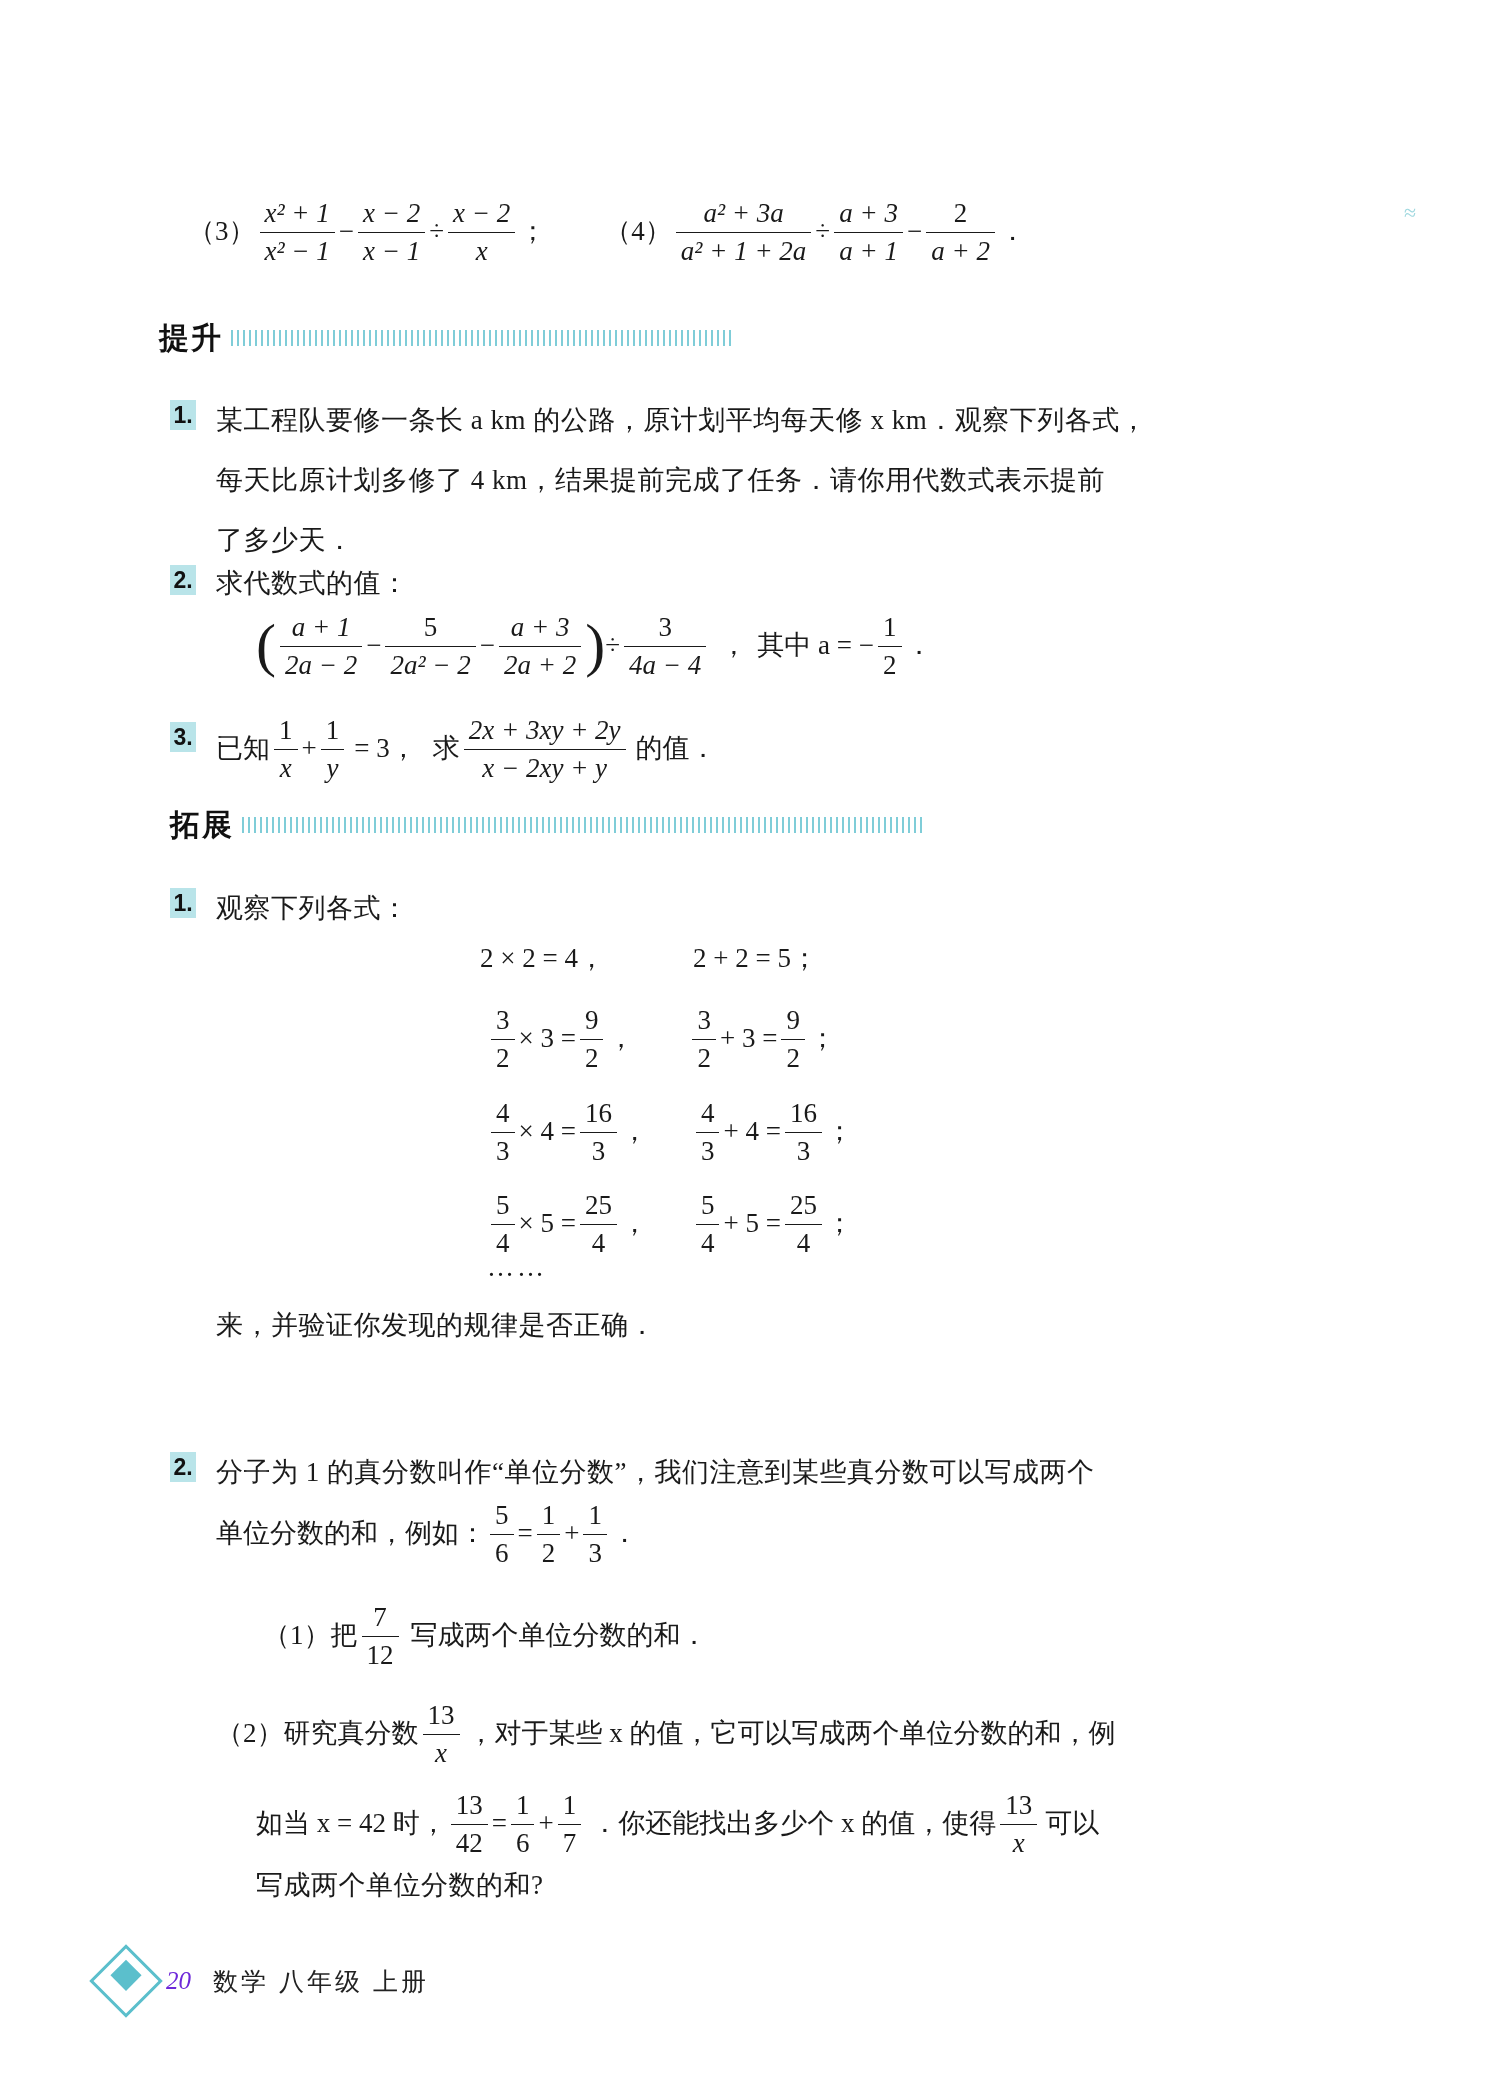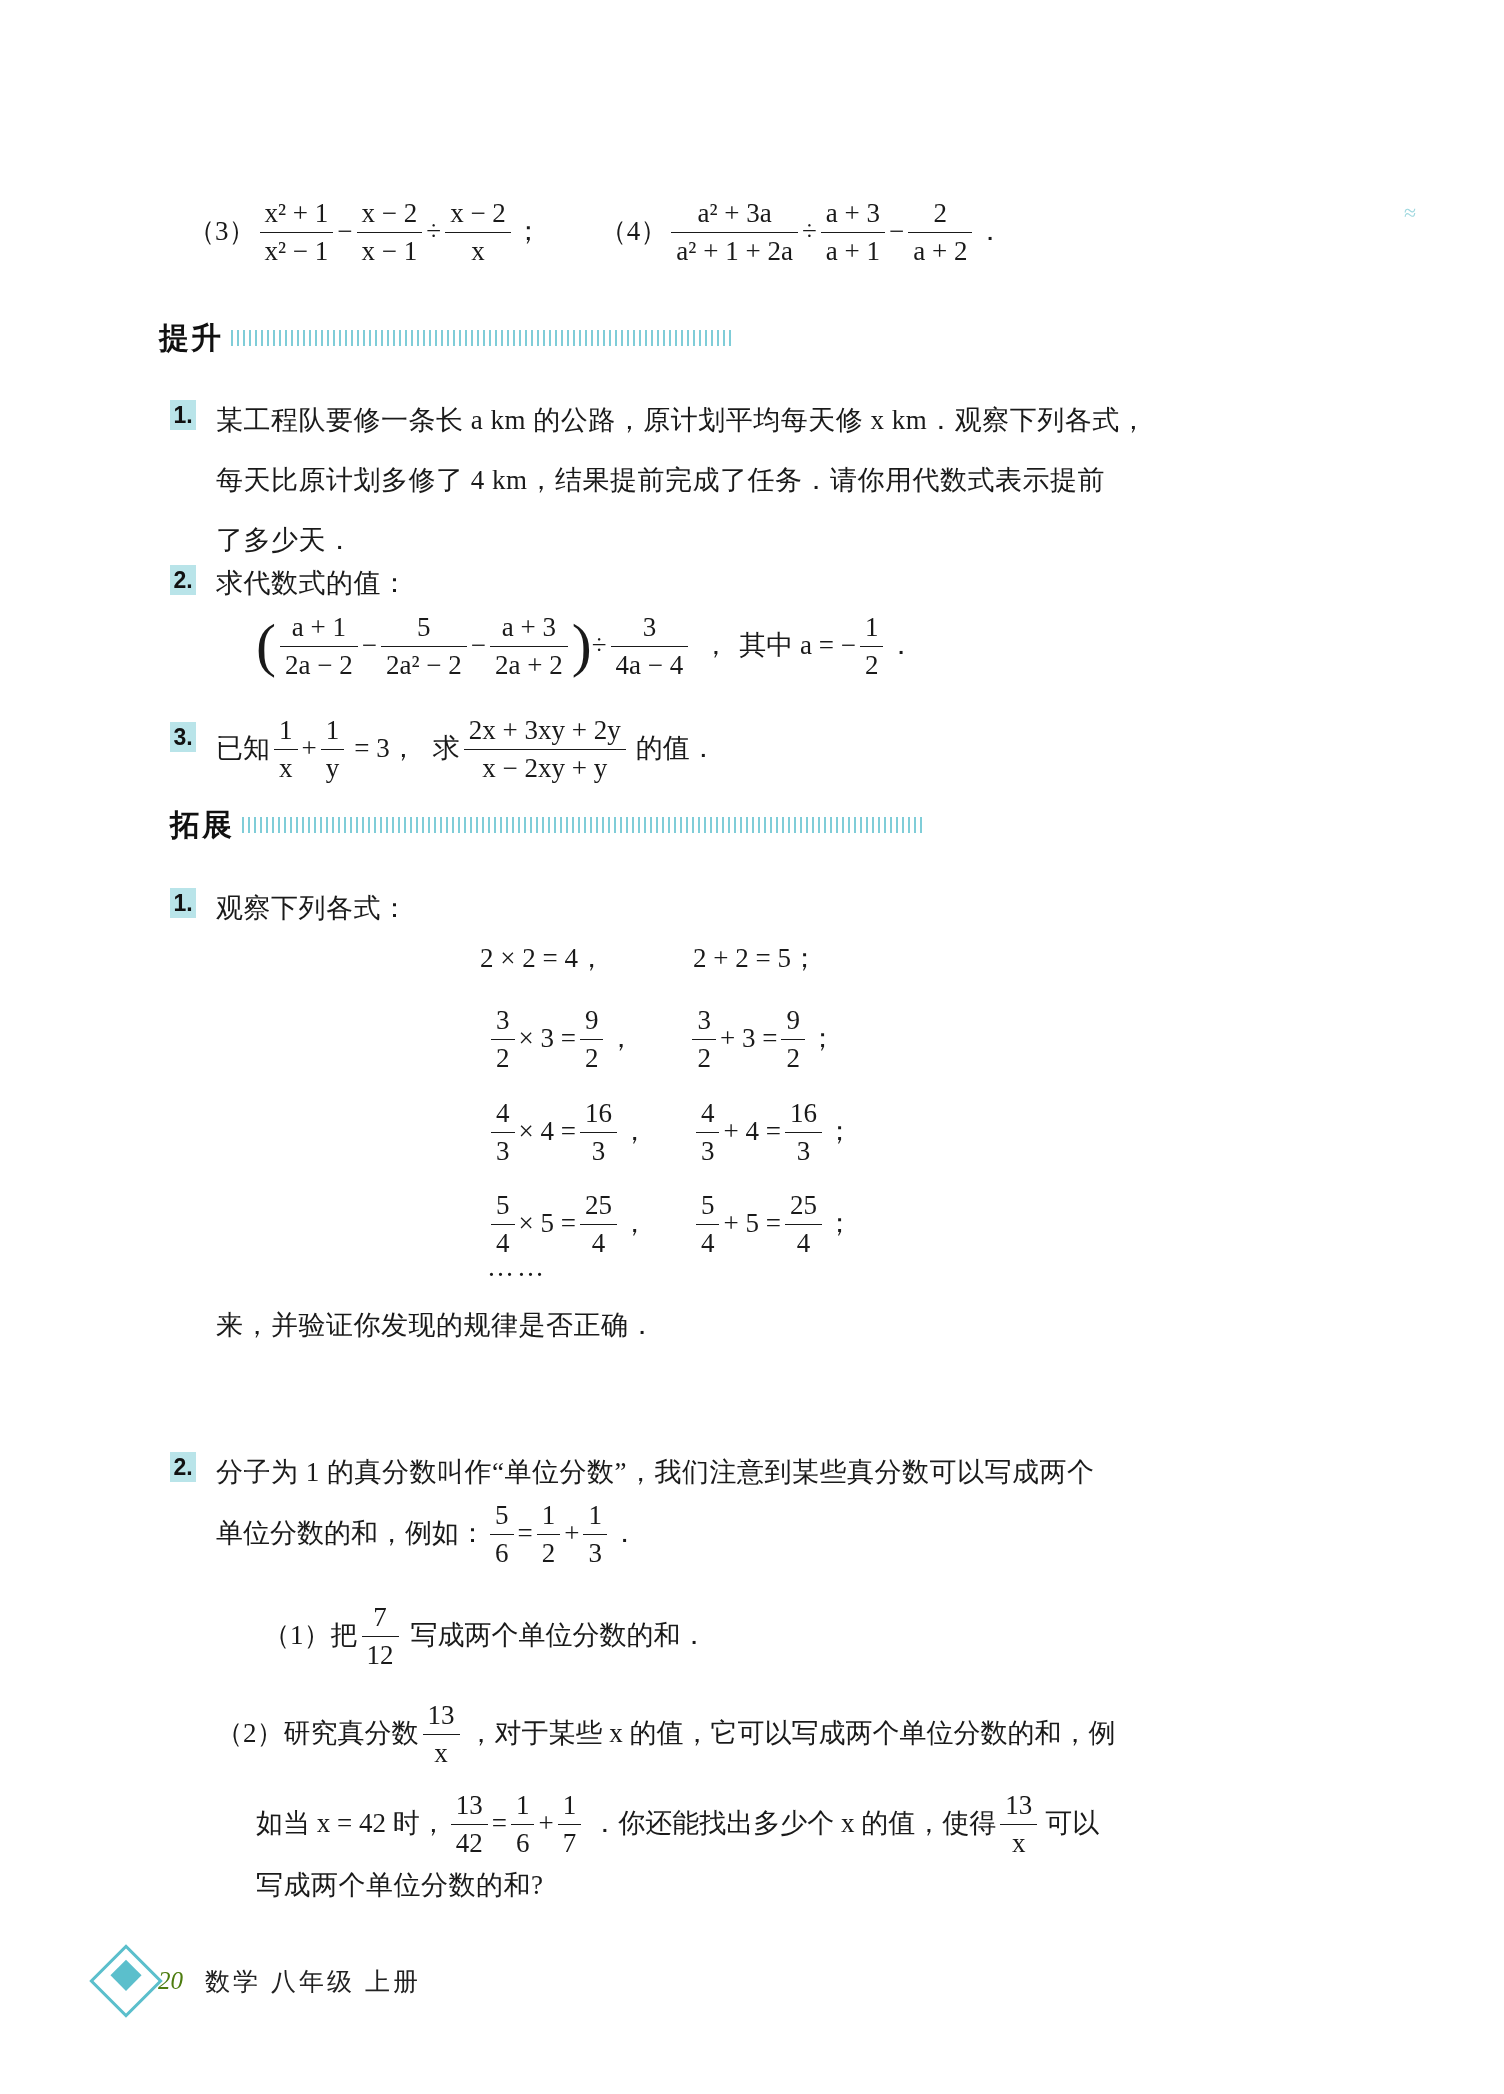--- a/index.html
+++ b/index.html
@@ -18,21 +18,21 @@
 
   .page {
     position: absolute;
     left: 0; top: 0;
     width: 1504px;
     height: 2094px;
   }
 
   
   .math { font-family: "Liberation Serif", serif; }
-  .it { }
+  .it { font-style: italic; }
   .frac {
     display: inline-block;
     vertical-align: middle;
     text-align: center;
     margin: 0 4px;
     position: relative;
     top: -1px;
   }
   .frac .num {
     display: block;
@@ -142,22 +142,22 @@
   .diamond::after {
     content: "";
     position: absolute;
     left: 8px; top: 8px;
     width: 22px; height: 22px;
     background: #5bbfcc;
   }
   .footer .pageno {
     font-size: 25px;
     font-style: italic;
-    color: #4d7c0f;
-    margin-left: 6px;
+    color: #6d28d9;
+    margin-left: 14px;
     font-family: "Liberation Serif", serif;
   }
   .footer .ftext {
     font-size: 25px;
     color: #222;
     margin-left: 22px;
     letter-spacing: 3px;
     font-family: "Liberation Sans", sans-serif;
   }
 

